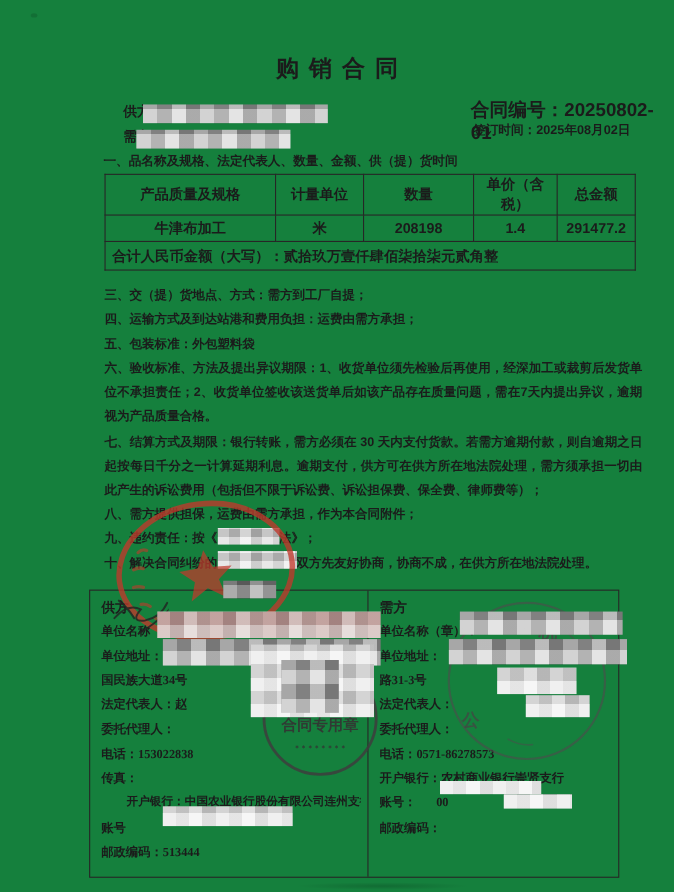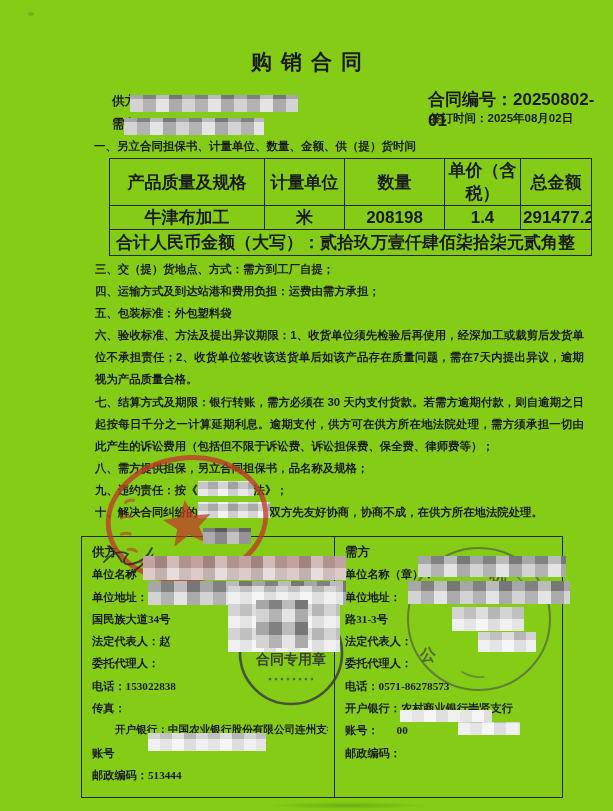--- a/index.html
+++ b/index.html
@@ -1,24 +1,24 @@
 <!DOCTYPE html>
 <html><head>
 <meta charset="utf-8">
 <style>
   html,body{margin:0;padding:0;background:#e9e9e9;}
-  .page{position:relative;width:613px;height:811px;margin:0 auto;background:#84cc16;
+  .page{position:relative;width:613px;height:811px;margin:0 auto;background:#15803d;
         font-family:"Liberation Sans","DejaVu Sans",sans-serif;font-weight:700;color:#1b1b1b;overflow:hidden;}
   .title{position:absolute;top:48px;left:0;right:0;text-align:center;font-size:21px;letter-spacing:9px;text-indent:9px;}
   .hdr-supplier{position:absolute;top:93px;left:112px;font-size:12.5px;}
   .hdr-buyer{position:absolute;top:116px;left:112px;font-size:12.5px;}
   .hdr-no{position:absolute;top:88px;left:428px;font-size:17px;}
   .hdr-date{position:absolute;top:111px;left:430px;font-size:11.5px;}
   .sec1{position:absolute;top:139px;left:94px;font-size:11.5px;}
-  table.ctable{position:absolute;top:158px;left:109px;width:482px;border-collapse:collapse;font-size:17px;table-layout:fixed;}
+  table.ctable{position:absolute;top:158px;left:95px;width:482px;border-collapse:collapse;font-size:13px;table-layout:fixed;}
   table.ctable td{border:1.6px solid #262626;text-align:center;height:23px;padding:0 2px;overflow:hidden;}
   table.ctable tr.hdr td{height:24px;}
   table.ctable td.totals{text-align:left;padding-left:6px;height:25px;}
   .terms{position:absolute;top:258px;left:95px;width:489px;font-size:11.4px;line-height:22.1px;text-align:justify;z-index:1;}
   .terms p{margin:0;}
   .u30{}
   .bbox{position:absolute;top:536px;left:81px;width:482px;height:262px;border:1.8px solid #262626;display:flex;box-sizing:border-box;z-index:1;font-family:Liberation Serif, serif;}
   .bcell{line-height:22.3px;font-size:11.2px;padding:4px 6px 0 10px;box-sizing:border-box;}
   .bcell.left{width:253px;border-right:1.6px solid #262626;}
   .bcell.right{flex:1;}
@@ -54,21 +54,21 @@
 
   <div class="dot"></div>
 
   <div class="title">购销合同</div>
 
   <div class="hdr-supplier">供方:</div>
   <div class="hdr-buyer">需方</div>
   <div class="hdr-no"><span>合同编号：</span><span>20250802-01</span></div>
   <div class="hdr-date"><span>签订时间：</span><span>2025年08月02日</span></div>
 
-  <div class="sec1">一、另立合同担保书、计量单位、数量、金额、供（提）货时间</div>
+  <div class="sec1">一、品名称及规格、法定代表人、数量、金额、供（提）货时间</div>
 
   <table class="ctable">
     <colgroup>
         <col style="width:155px">
         <col style="width:80px">
         <col style="width:100px">
         <col style="width:76px">
         <col style="width:71px">
       </colgroup>
     <tbody>
@@ -91,21 +91,21 @@
     </tr>
   </tbody>
     </table>
 
   <div class="terms">
     <p>三、交（提）货地点、方式：需方到工厂自提；</p>
     <p>四、运输方式及到达站港和费用负担：运费由需方承担；</p>
     <p>五、包装标准：外包塑料袋</p>
     <p>六、验收标准、方法及提出异议期限：1、收货单位须先检验后再使用，经深加工或裁剪后发货单位不承担责任；2、收货单位签收该送货单后如该产品存在质量问题，需在7天内提出异议，逾期视为产品质量合格。</p>
     <p><span>七、结算方式及期限：银行转账，需方必须在</span><span class="u30"> 30 </span><span>天内支付货款。若需方逾期付款，则自逾期之日起按每日千分之一计算延期利息。逾期支付，供方可在供方所在地法院处理，需方须承担一切由此产生的诉讼费用（包括但不限于诉讼费、诉讼担保费、保全费、律师费等）；</span></p>
-    <p>八、需方提供担保，另立合同担保书，品名称及规格；</p>
+    <p>八、需方提供担保，运费由需方承担，作为本合同附件；</p>
     <p><span>九、违约责任：按《</span><span class="mosaic-inline" style="width:56px;height:15px;"></span><span>法》；</span></p>
     <p><span>十、解决合同纠纷的</span><span class="mosaic-inline" style="width:72px;height:16px;"></span><span>双方先友好协商，协商不成，在供方所在地法院处理。</span></p>
   </div>
 
   <div class="bbox">
     <div class="bcell left">
       <div class="brow bhead">供方</div>
       <div class="brow"><span>单位名称</span><span></span></div>
       <div class="brow"><span>单位地址：</span><span></span></div>
       <div class="brow"><span></span><span>国民族大道34号</span></div>

